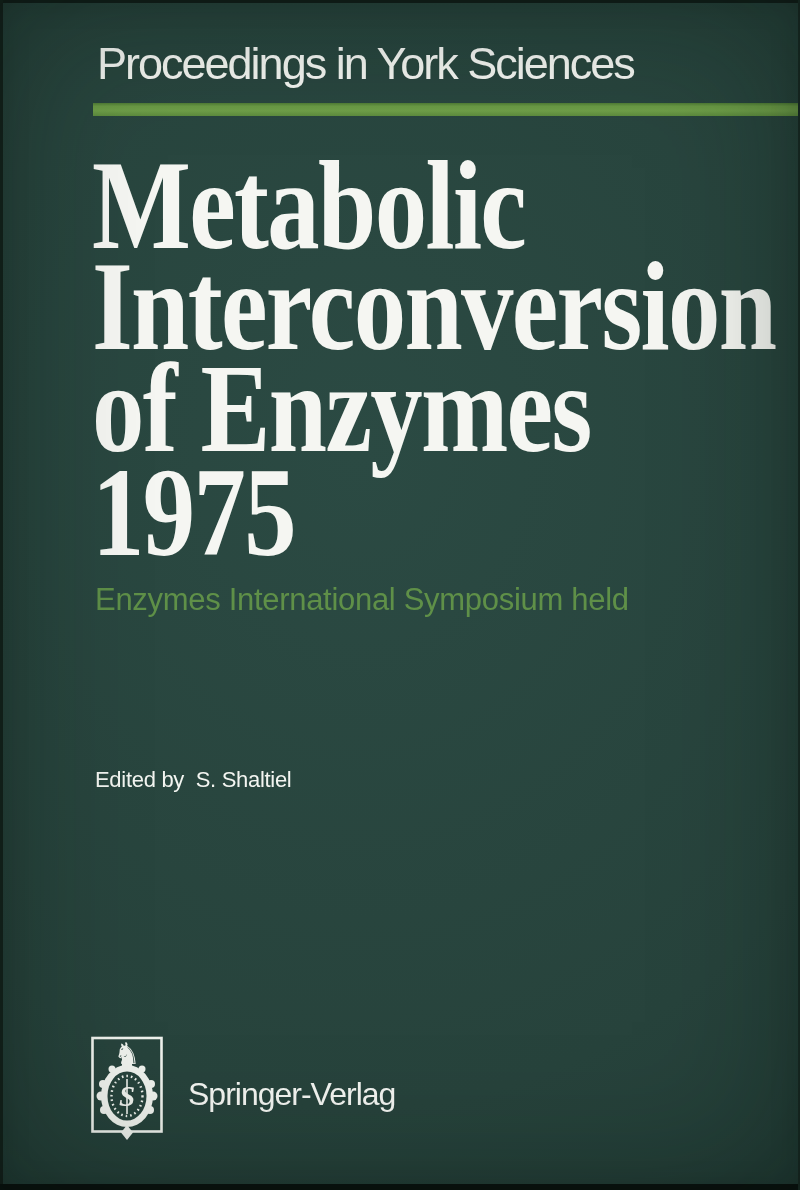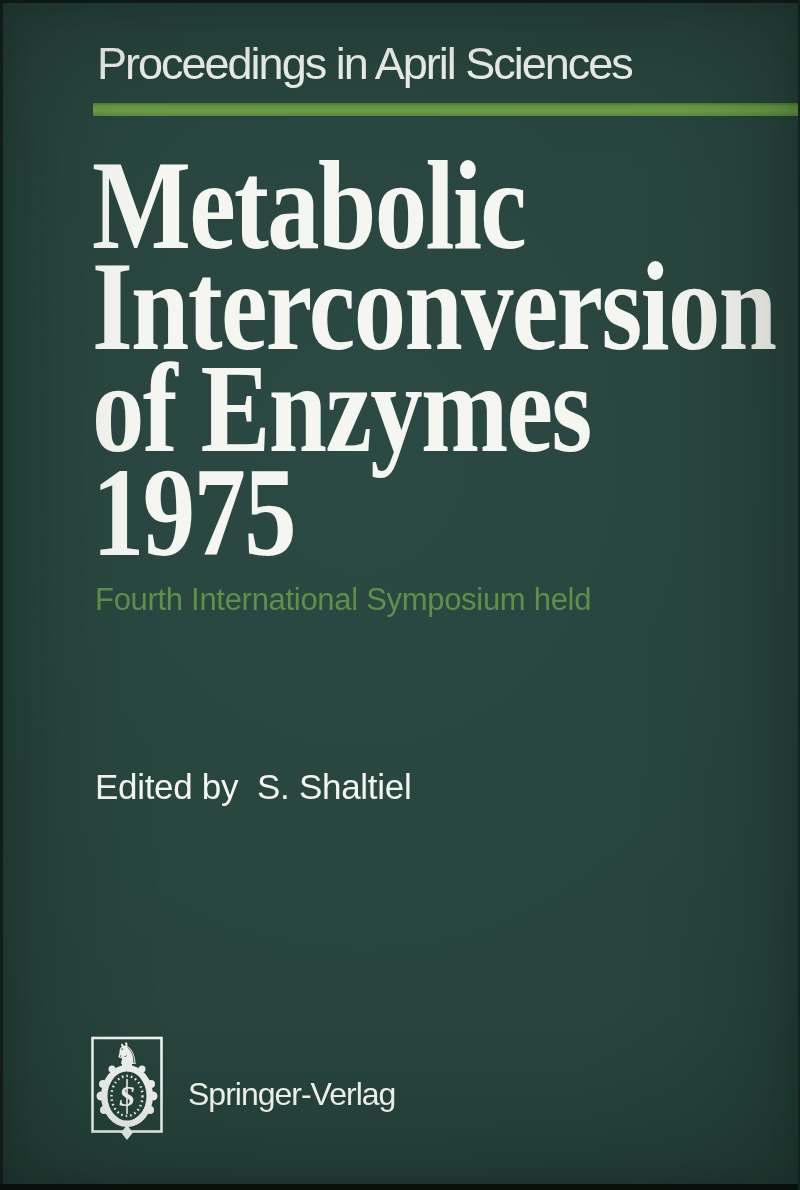--- a/index.html
+++ b/index.html
@@ -45,46 +45,46 @@
     font-size:31px;line-height:37px;letter-spacing:-0.3px;
     white-space:pre-wrap;
   }
   .organized{
     position:absolute;left:95px;top:663px;
     font-size:31px;line-height:32px;letter-spacing:-0.3px;
     white-space:pre-wrap;
   }
   .edited{
     position:absolute;left:95px;top:769px;
-    font-size:35px;line-height:1;letter-spacing:-0.3px;
+    font-size:22px;line-height:1;letter-spacing:-0.3px;
     color:#f3f5f1;white-space:pre-wrap;
   }
   .publisher{
     position:absolute;left:188px;top:1078px;
     display:flex;gap:18px;align-items:baseline;
     font-size:32px;letter-spacing:-1px;line-height:1;
     color:#f3f5f1;white-space:pre;
   }
   .logo{position:absolute;left:84px;top:1032px;width:88px;height:110px;}
 </style>
 </head>
 <body>
 
 <div id="page">
 
   <div class="accent-bar"></div>
 
-  <div class="series">Proceedings in April Sciences</div>
+  <div class="series">Proceedings in York Sciences</div>
 
   <div class="title-line t0">Metabolic</div>
   <div class="title-line t1">Interconversion</div>
   <div class="title-line t2">of Enzymes</div>
   <div class="title-line t3">1975</div>
 
-  <div class="subtitle green-text"><span>Fourth International Symposium held</span><br>
+  <div class="subtitle green-text"><span>Enzymes International Symposium held</span><br>
 </div>
 
 
   <div class="edited">Edited by  S. Shaltiel</div>
 
   <svg class="logo" viewBox="0 0 88 110" xmlns="http://www.w3.org/2000/svg">
     <rect x="8.5" y="6" width="69" height="93.5" fill="none" stroke="#eef1ec" stroke-width="2.6"></rect>
     <g fill="#eef1ec">
       <ellipse cx="43" cy="64" rx="26" ry="31"></ellipse>
       <circle cx="19" cy="52" r="4"></circle>

